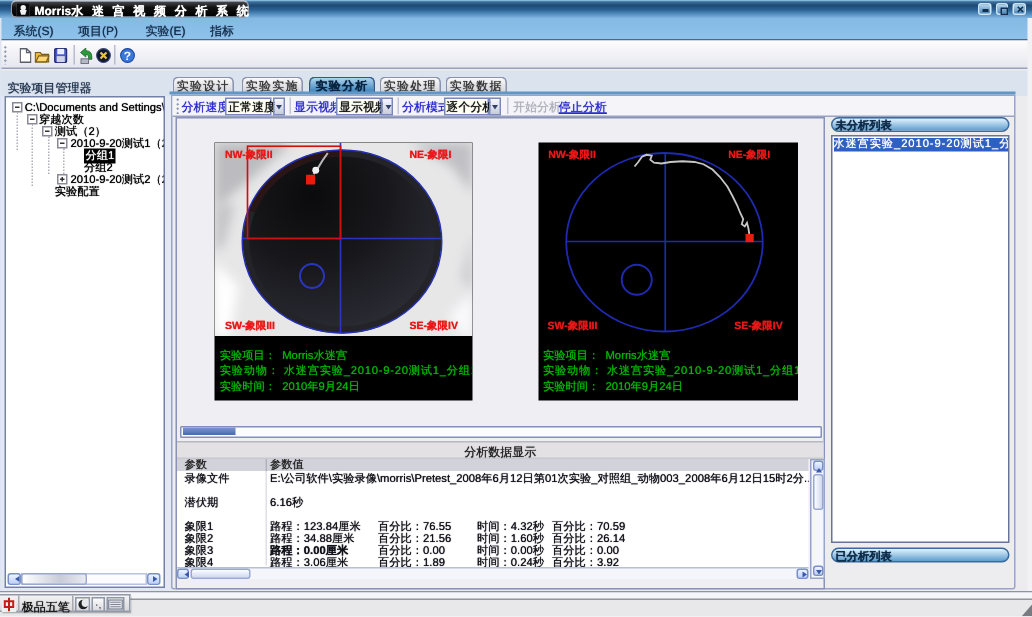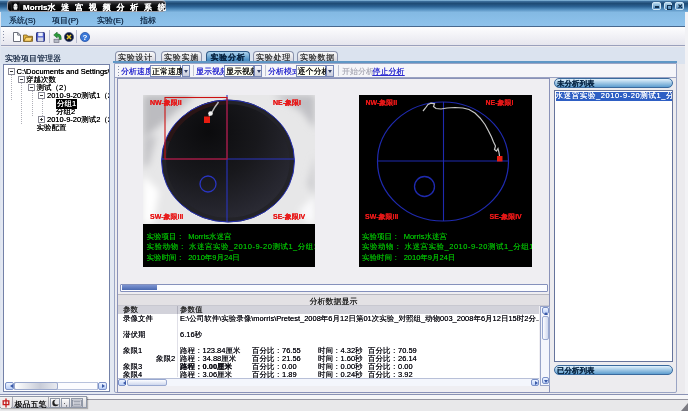--- a/index.html
+++ b/index.html
@@ -319,21 +319,21 @@
         <span class="cjk" style="position:absolute;left:62px;">6.16秒</span>
       </div>
       <div style="position: absolute; left: 0px; top: 41px; width: 423px; height: 8px; line-height: 8px; white-space: nowrap;">
         <span class="cjk" style="position:absolute;left:5px;">象限1</span>
         <span class="cjk" style="position:absolute;left:62px;">路程：123.84厘米</span>
         <span class="cjk" style="position:absolute;left:134px;">百分比：76.55</span>
         <span class="cjk" style="position:absolute;left:200px;">时间：4.32秒</span>
         <span class="cjk" style="position:absolute;left:250px;">百分比：70.59</span>
       </div>
       <div style="position: absolute; left: 0px; top: 49px; width: 423px; height: 8px; line-height: 8px; white-space: nowrap;">
-        <span class="cjk" style="position:absolute;left:5px;margin-left:33px;">象限2</span>
+        <span class="cjk" style="position:absolute;left:5px;">象限2</span>
         <span class="cjk" style="position:absolute;left:62px;">路程：34.88厘米</span>
         <span class="cjk" style="position:absolute;left:134px;">百分比：21.56</span>
         <span class="cjk" style="position:absolute;left:200px;">时间：1.60秒</span>
         <span class="cjk" style="position:absolute;left:250px;">百分比：26.14</span>
       </div>
       <div style="position: absolute; left: 0px; top: 57px; width: 423px; height: 8px; line-height: 8px; white-space: nowrap;">
         <span class="cjk" style="position:absolute;left:5px;">象限3</span>
         <span class="cjk" style="position:absolute;left:62px;font-weight:bold;">路程：0.00厘米</span>
         <span class="cjk" style="position:absolute;left:134px;">百分比：0.00</span>
         <span class="cjk" style="position:absolute;left:200px;">时间：0.00秒</span>

